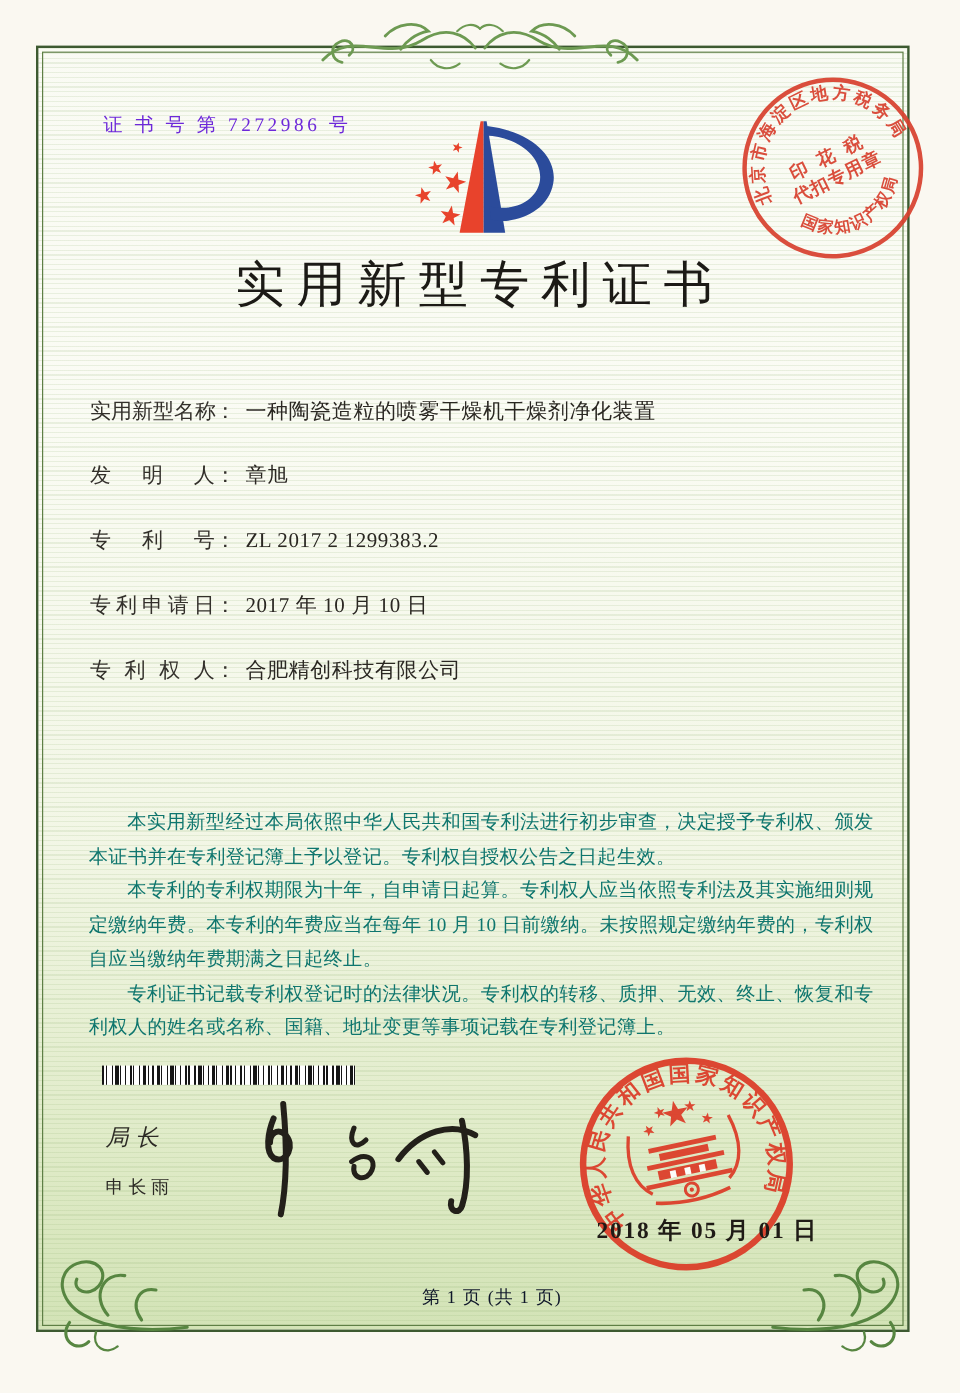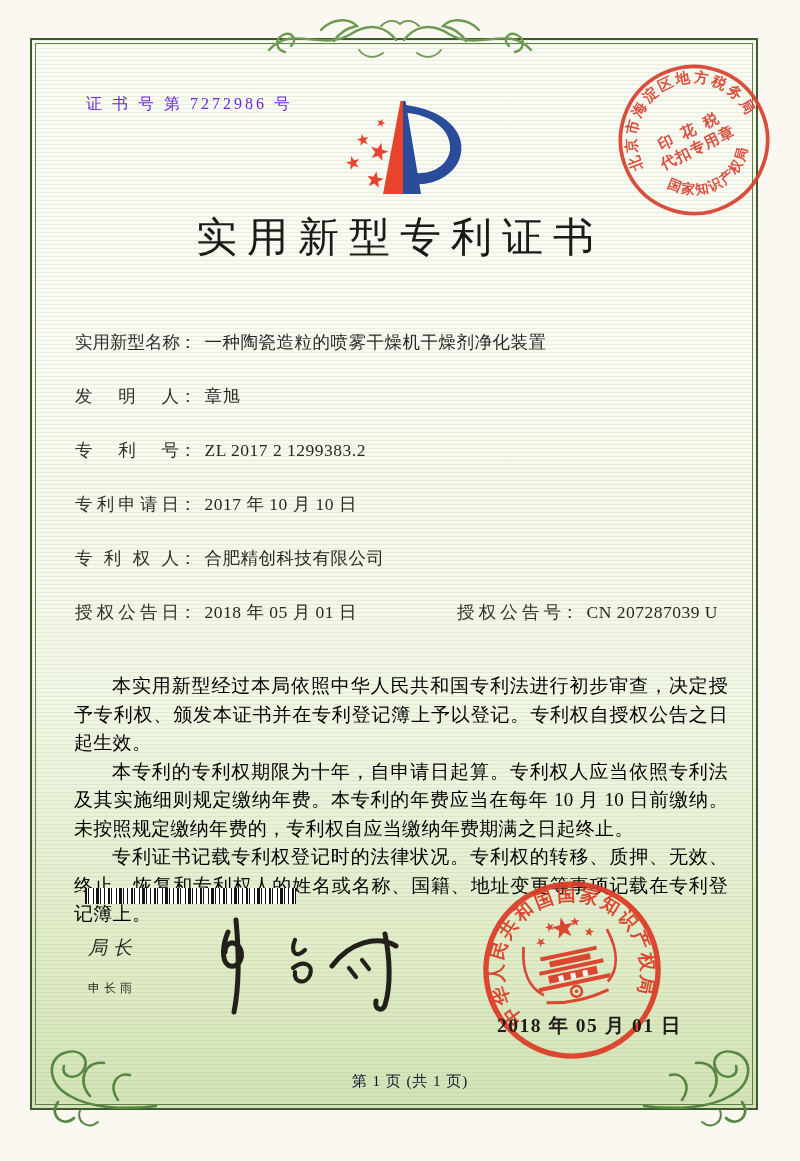--- a/index.html
+++ b/index.html
@@ -53,38 +53,38 @@
     text-align:justify;text-align-last:justify;color:#33302b;
   }
   .fcolon{display:inline-block;margin-right:8px;color:#33302b;}
   .fval{display:inline-block;vertical-align:top;letter-spacing:.5px;}
   .fval.addr{white-space:normal;max-width:432px;line-height:27px;}
   .grant-row{position:relative;white-space:nowrap;margin-top:1px;}
   .grant-no{position:absolute;left:382px;top:0;}
   
   .paras{
     position:absolute;left:74px;top:672px;width:654px;
-    font-size:19px;line-height:28.5px;text-align:justify;
-    color:#000000;letter-spacing:.3px;
+    font-size:16px;line-height:28.5px;text-align:justify;
+    color:#0f766e;letter-spacing:.3px;
   }
   .paras p{margin:0;text-indent:2em;}
   
   .barcode{
     position:absolute;left:85px;top:888px;width:211px;height:16px;
     background:
       repeating-linear-gradient(90deg,
         #151515 0 2px, #fff 2px 3px,
         #151515 3px 4px, #fff 4px 8px,
         #151515 8px 9px, #fff 9px 11px,
         #151515 11px 14px, #fff 14px 15px,
         #151515 15px 16px, #fff 16px 19px,
         #151515 19px 20px, #fff 20px 23px);
   }
   .signer-title{position:absolute;left:88px;top:935px;font-size:19px;letter-spacing:6px;color:#2c2a25;font-style:italic;}
-  .signer-name{position:absolute;left:88px;top:980px;font-size:12px;letter-spacing:4px;color:#2c2a25;}
+  .signer-name{position:absolute;left:88px;top:980px;font-size:15px;letter-spacing:4px;color:#2c2a25;}
   .signature{position:absolute;left:198px;top:912px;}
   .issue-seal{
     position:absolute;left:478px;top:876px;width:188px;height:188px;
     transform:rotate(-12deg);opacity:.93;
   }
   .seal-date{
     position:absolute;left:497px;top:1012px;font-size:19.5px;
     color:#1f1b16;letter-spacing:1.5px;font-weight:600;white-space:nowrap;
   }
   .footer{
@@ -175,26 +175,20 @@
       <span class="flabel">发明人</span><span class="fcolon">：</span><span class="fval">章旭</span>
     </div>
     <div class="frow">
       <span class="flabel">专利号</span><span class="fcolon">：</span><span class="fval">ZL 2017 2 1299383.2</span>
     </div>
     <div class="frow">
       <span class="flabel">专利申请日</span><span class="fcolon">：</span><span class="fval">2017 年 10 月 10 日</span>
     </div>
     <div class="frow">
       <span class="flabel">专利权人</span><span class="fcolon">：</span><span class="fval">合肥精创科技有限公司</span>
-    </div>
-    <div class="frow grant-row">
-      <span class="flabel">授权公告日</span><span class="fcolon">：</span><span class="fval">2018 年 05 月 01 日</span>
-      <span class="grant-no">
-        <span class="flabel">授权公告号</span><span class="fcolon">：</span><span class="fval">CN 207287039 U</span>
-      </span>
     </div>
   </div>
 
   <div class="paras">
     <p>本实用新型经过本局依照中华人民共和国专利法进行初步审查，决定授予专利权、颁发本证书并在专利登记簿上予以登记。专利权自授权公告之日起生效。</p>
     <p>本专利的专利权期限为十年，自申请日起算。专利权人应当依照专利法及其实施细则规定缴纳年费。本专利的年费应当在每年 10 月 10 日前缴纳。未按照规定缴纳年费的，专利权自应当缴纳年费期满之日起终止。</p>
     <p>专利证书记载专利权登记时的法律状况。专利权的转移、质押、无效、终止、恢复和专利权人的姓名或名称、国籍、地址变更等事项记载在专利登记簿上。</p>
   </div>
 
   <div class="barcode"></div>

